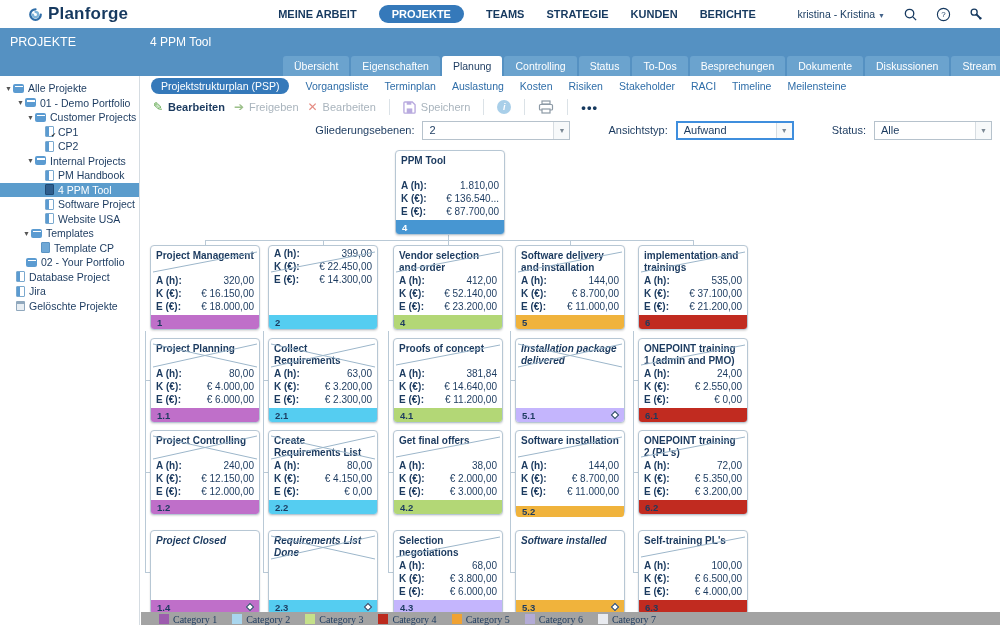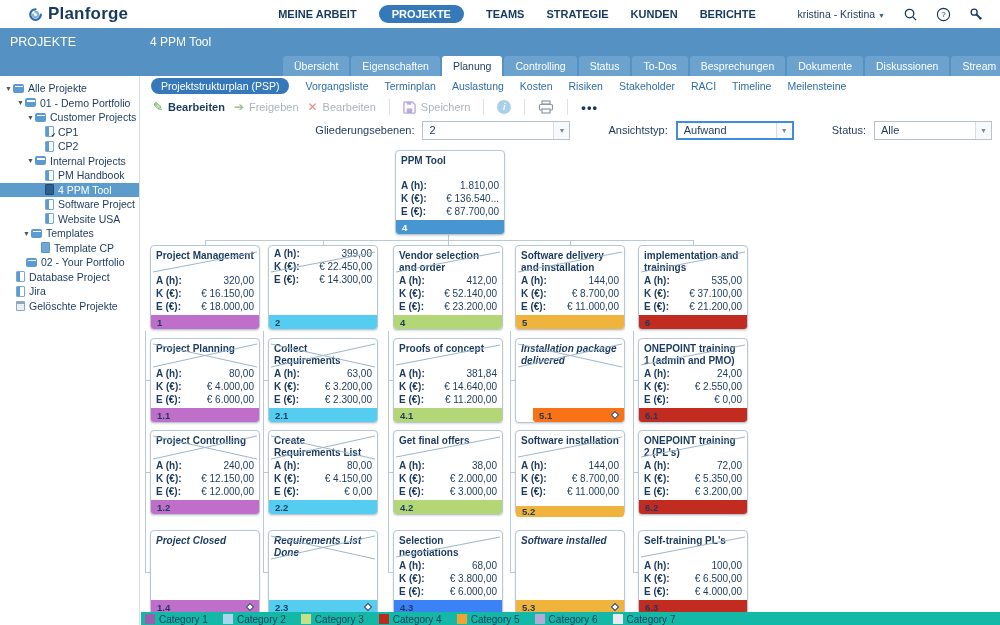--- a/index.html
+++ b/index.html
@@ -87,22 +87,22 @@
   .strike { position:absolute; top:2px; left:2px; width:104px; height:30px; pointer-events:none; }
   .strike line { stroke:#9cb6ca; stroke-width:1; vector-effect:non-scaling-stroke; }
   .wbs-body { padding:1px 5px 0; }
   .kv { display:flex; justify-content:space-between; line-height:13px; }
   .kv .k { font-weight:bold; }
   .wbs-badge { margin-top:auto; height:14px; font-weight:bold; font-size:9.5px; padding:0 6px;
     border-radius:0 0 3px 3px; display:flex; justify-content:space-between; align-items:center; color:#1b3a5f; }
   .diamond { width:6px; height:6px; border:1.2px solid #1b3a5f; transform:rotate(45deg); background:#fff; }
 
   
-  #legend { position:absolute; left:1px; top:470px; right:0; height:14px; background:#14b8a6;
-    display:flex; align-items:center; gap:15px; padding-left:4px; font-size:10px; color:#1b3a5f; }
+  #legend { position:absolute; left:1px; top:470px; right:0; height:14px; background:#a3a3a3;
+    display:flex; align-items:center; gap:15px; padding-left:18px; font-size:10px; color:#1b3a5f;font-family:Liberation Serif, serif; }
   .leg-item { display:flex; align-items:center; gap:4px; }
   .sw { width:10px; height:10px; display:inline-block; }
 </style>
 </head>
 <body>
 
 <div id="topnav">
   <div id="logo">
     <svg class="nav-icon" viewBox="0 0 20 20" width="18" height="18">
       <path d="M10 3 A7 7 0 1 0 17 10" fill="none" stroke="#2f6da8" stroke-width="3" stroke-linecap="round"></path>
@@ -590,21 +590,21 @@
         </div>
       <div class="kv">
           <span class="k">K (€):</span>
           <span>€ 3.800,00</span>
         </div>
       <div class="kv">
           <span class="k">E (€):</span>
           <span>€ 6.000,00</span>
         </div>
     </div>
-    <div class="wbs-badge" style="background-color: #3b82f6;">
+    <div class="wbs-badge" style="background-color: #c4b5fd;">
         <span>4.3</span>
       </div>
   </div>
 
   <div class="wbs-box" style="left:375px;top:103px">
     <div class="wbs-title">Software delivery and installation</div>
     <svg class="strike" viewBox="0 0 100 30" preserveAspectRatio="none">
         <line x1="0" y1="24" x2="100" y2="4"></line>
       </svg>
     <div class="wbs-body">
@@ -625,21 +625,21 @@
         <span>5</span>
       </div>
   </div>
   <div class="wbs-box" style="left:375px;top:196px">
     <div class="wbs-title italic">Installation package delivered</div>
     <svg class="strike" viewBox="0 0 100 30" preserveAspectRatio="none">
         <line x1="0" y1="26" x2="100" y2="3"></line>
         <line x1="0" y1="3" x2="100" y2="26"></line>
       </svg>
     <div class="wbs-body"></div>
-    <div class="wbs-badge" style="background-color: #f97316; margin-left: 17px;">
+    <div class="wbs-badge" style="background-color: #c4b5fd;">
         <span>5.1</span>
         <span class="diamond"></span>
       </div>
   </div>
   <div class="wbs-box" style="left:375px;top:288px">
     <div class="wbs-title">Software installation</div>
     <svg class="strike" viewBox="0 0 100 30" preserveAspectRatio="none">
         <line x1="0" y1="24" x2="100" y2="4"></line>
       </svg>
     <div class="wbs-body">

